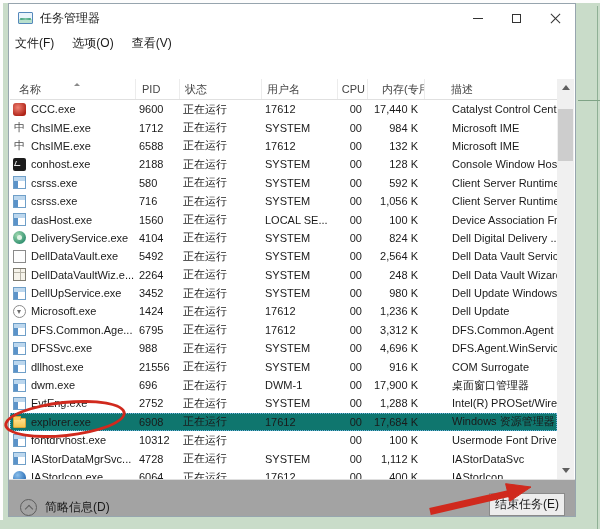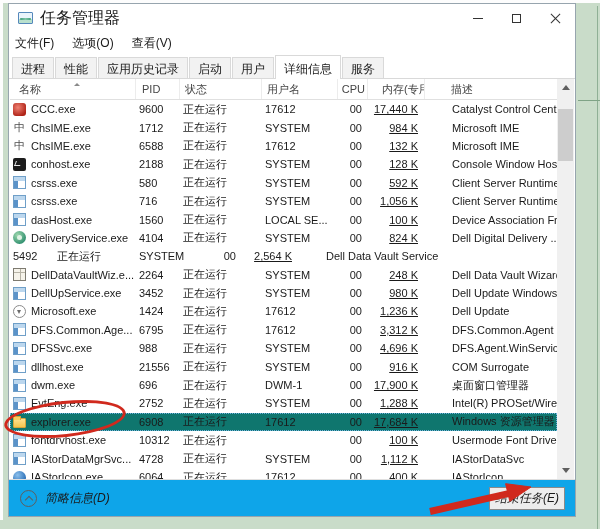--- a/index.html
+++ b/index.html
@@ -19,21 +19,21 @@
   .window {
     position:absolute; left:8px; top:3px; width:568px; height:514px;
     background:#fff; border:1px solid #97a5ae;
   }
 
   .titlebar { position:absolute; left:0; top:0; right:0; height:28px; display:flex; align-items:center; }
   .app-icon { width:15px; height:12px; margin-left:9px; border:1px solid #5588bb; border-radius:1px;
     background: linear-gradient(180deg,#eaf4fb 0 55%, #b9e0cd 55% 100%); position:relative; }
   .app-icon::after { content:""; position:absolute; left:1px; right:1px; top:5px; height:2px;
     background: linear-gradient(90deg,#3f9d7a,#7fc5a8,#3f9d7a); border-radius:1px; }
-  .title-text { font-size:16px; margin-left:7px; }
+  .title-text { font-size:12px; margin-left:7px; }
   .win-controls { margin-left:auto; display:flex; height:100%; }
   .win-btn { width:39px; height:100%; display:flex; align-items:center; justify-content:center; }
   .glyph-min { width:10px; height:1px; background:#333; }
   .glyph-max { width:9px; height:9px; border:1px solid #333; }
   .glyph-close { position:relative; width:11px; height:11px; }
   .glyph-close::before,.glyph-close::after { content:""; position:absolute; left:-1px; top:5px; width:13px; height:1px; background:#333; }
   .glyph-close::before { transform:rotate(45deg); }
   .glyph-close::after { transform:rotate(-45deg); }
 
   .menubar { position:absolute; left:0; top:28px; right:0; height:22px; display:flex; align-items:center; padding-left:6px; }
@@ -61,21 +61,21 @@
   .cell { font-size:11px; white-space:nowrap; overflow:hidden; padding-left:2px; }
 
   .c0,.h0 { width:126px; } .c1,.h1 { width:44px; } .c2,.h2 { width:82px; } .c3,.h3 { width:76px; }
   .c4,.h4 { width:30px;text-align:right; } .c5,.h5 { width:57px; } .c6,.h6 { flex:1; border-right:none; }
   .h0 { padding-left:9px;text-align:center; } .h1 { padding-left:6px; }
   .h4 { justify-content:flex-end; padding-right:2px; }
   .h5 { padding-left:14px; }
   .h6 { padding-left:26px; }
   .c0 { display:flex; align-items:center; }
   .c4 { text-align:right; padding-right:7px; }
-  .c5 { text-align:right; padding-right:8px;text-decoration:underline; }
+  .c5 { text-align:right; padding-right:8px; }
   .c6 { padding-left:26px; }
 
   
   .ic { width:13px; height:13px; flex:none; margin-right:5px; position:relative; display:inline-block; }
   .ic-default { border:1px solid #6f9fc8; background:
       linear-gradient(#bcd7ee,#bcd7ee) 0 0/100% 4px no-repeat,
       linear-gradient(#5b93c9,#5b93c9) 0 0/4px 100% no-repeat,#fff; }
   .ic-ccc { border-radius:3px; background:radial-gradient(circle at 38% 35%, #ef8173, #b02418 75%); }
   .ic-ime { }
   .ic-ime::before { content:"中"; position:absolute; left:0; top:0; width:13px; height:13px;
@@ -101,21 +101,21 @@
   
   .scrollbar { width:17px; flex:none; background:#f0f0f0; display:flex; flex-direction:column; }
   .sb-arrow { height:17px; flex:none; display:flex; align-items:center; justify-content:center; background:#f0f0f0; }
   .tri-up { width:0; height:0; border-left:4px solid transparent; border-right:4px solid transparent; border-bottom:5px solid #5f5f5f; }
   .tri-down { width:0; height:0; border-left:4px solid transparent; border-right:4px solid transparent; border-top:5px solid #5f5f5f; }
   .sb-track { flex:1; position:relative; }
   .sb-thumb { position:absolute; left:1px; right:1px; top:13px; height:52px; background:#cdcdcd; }
 
   
   .footer { position:absolute; left:0; right:0; bottom:0; height:37px; border-top:1px solid #dfdfdf;
-    display:flex; align-items:center; background:#0ea5e9;font-style:italic; }
+    display:flex; align-items:flex-end; background:#a3a3a3; }
   .details-toggle { display:flex; align-items:center; margin-left:11px; }
   .chev-circle { width:17px; height:17px; border:1px solid #5e5e5e; border-radius:50%; position:relative; flex:none; }
   .chev-circle::after { content:""; position:absolute; left:5px; top:6px; width:5px; height:5px;
     border-top:1px solid #5e5e5e; border-left:1px solid #5e5e5e; transform:rotate(45deg); }
   .toggle-label { font-size:12px; margin-left:8px; }
   .end-task-btn { margin-left:auto; margin-right:10px; width:76px; height:23px; background:#ededed;
     border:1px solid #8a8a8a; font-size:12px; display:flex; align-items:center; justify-content:center; }
 
   
   .annot-ellipse { position:absolute; left:4px; top:401px; width:122px; height:36px;
@@ -147,29 +147,20 @@
         </div>
     </div>
   </div>
 
   <div class="menubar">
       <span class="menu-item">文件(F)</span>
       <span class="menu-item">选项(O)</span>
       <span class="menu-item">查看(V)</span>
     </div>
 
-  <div class="tabstrip">
-      <span class="tab">进程</span>
-      <span class="tab">性能</span>
-      <span class="tab">应用历史记录</span>
-      <span class="tab">启动</span>
-      <span class="tab">用户</span>
-      <span class="tab selected">详细信息</span>
-      <span class="tab">服务</span>
-    </div>
 
   <div class="tablewrap">
     <div class="tablemain">
       <div class="thead">
         <span class="sort-caret"></span>
       <span class="hcell h0">名称</span>
           <span class="hcell h1">PID</span>
           <span class="hcell h2">状态</span>
           <span class="hcell h3">用户名</span>
           <span class="hcell h4">CPU</span>
@@ -267,20 +258,24 @@
       <span>DeliveryService.exe</span>
     </span>
     <span class="cell c1">4104</span>
     <span class="cell c2">正在运行</span>
     <span class="cell c3">SYSTEM</span>
     <span class="cell c4">00</span>
     <span class="cell c5">824 K</span>
     <span class="cell c6">Dell Digital Delivery ...</span>
   </div>
           <div class="row">
+    <span class="cell c0">
+      <span class="ic ic-window"></span>
+      <span>DellDataVault.exe</span>
+    </span>
     <span class="cell c1">5492</span>
     <span class="cell c2">正在运行</span>
     <span class="cell c3">SYSTEM</span>
     <span class="cell c4">00</span>
     <span class="cell c5">2,564 K</span>
     <span class="cell c6">Dell Data Vault Service</span>
   </div>
           <div class="row">
     <span class="cell c0">
       <span class="ic ic-wizard"></span>

